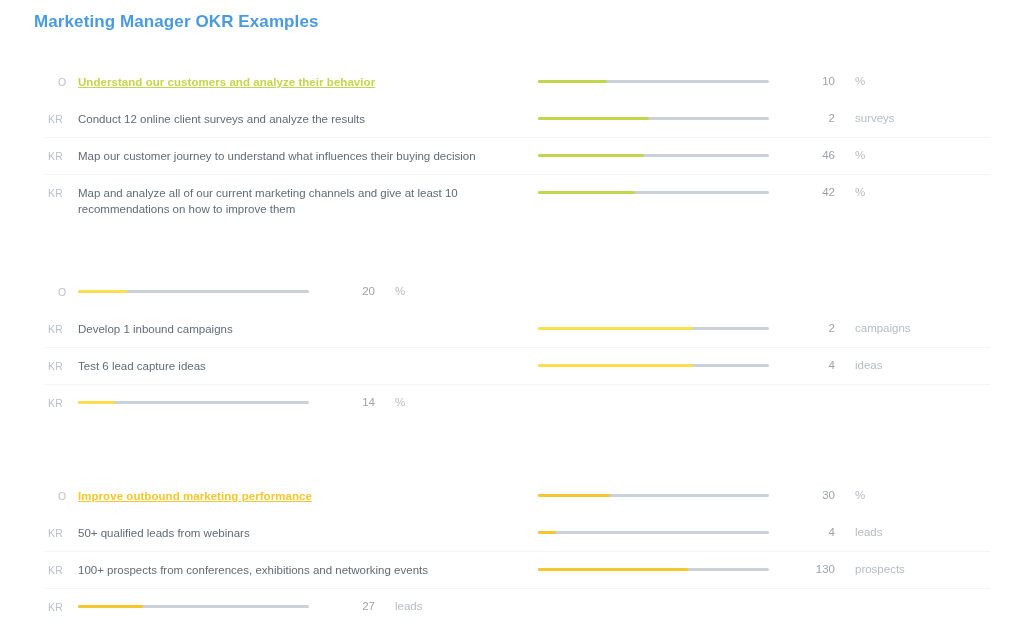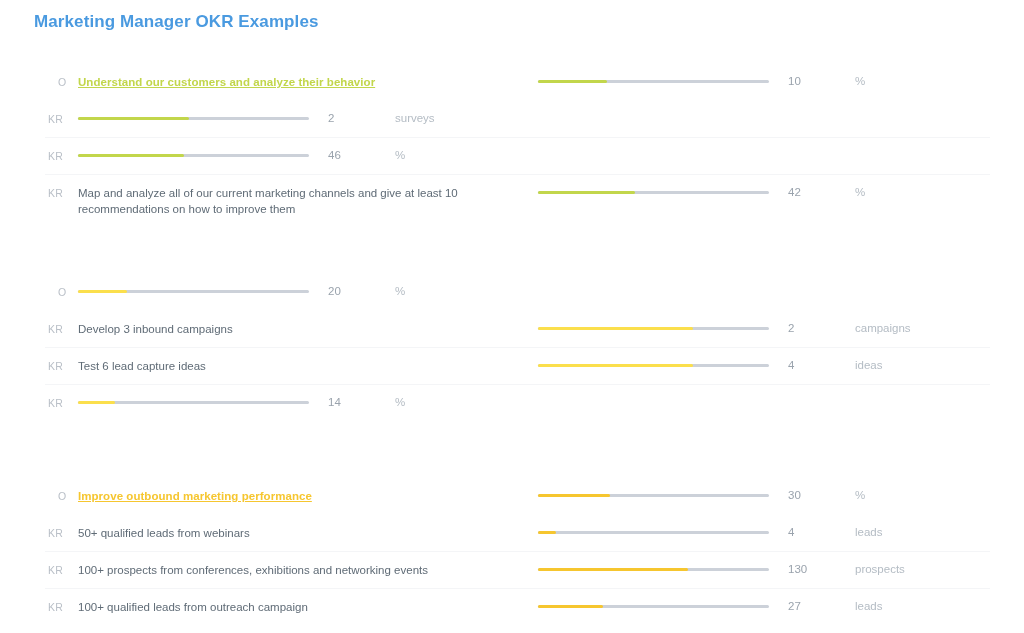--- a/index.html
+++ b/index.html
@@ -118,20 +118,21 @@
     position: absolute;
     left: 0;
     top: 0;
     height: 3px;
     border-radius: 2px;
   }
 
   .cell-value {
     flex: 0 0 47px;
     width: 47px;
+    text-align: right;
     font-size: 11.5px;
     color: #9aa3ad;
     padding-top: 12px;
     box-sizing: border-box;
   }
 
   .cell-unit {
     flex: 0 0 auto;
     padding-left: 20px;
     font-size: 11.5px;
@@ -155,30 +156,32 @@
           <div class="cell-bar">
             <div class="bar-track">
               <div class="bar-fill" style="width: 30%; background: rgb(194, 214, 75);"></div>
             </div>
           </div>
           <div class="cell-value">10</div>
           <div class="cell-unit">%</div>
         </div>
         <div class="okr-row key-result">
           <div class="cell-type">KR</div>
+          <div class="cell-title">Conduct 12 online client surveys and analyze the results</div>
           <div class="cell-bar">
             <div class="bar-track">
               <div class="bar-fill" style="width: 48%; background: rgb(194, 214, 75);"></div>
             </div>
           </div>
           <div class="cell-value">2</div>
           <div class="cell-unit">surveys</div>
         </div>
         <div class="okr-row key-result with-rule">
           <div class="cell-type">KR</div>
+          <div class="cell-title">Map our customer journey to understand what influences their buying decision</div>
           <div class="cell-bar">
             <div class="bar-track">
               <div class="bar-fill" style="width: 46%; background: rgb(194, 214, 75);"></div>
             </div>
           </div>
           <div class="cell-value">46</div>
           <div class="cell-unit">%</div>
         </div>
         <div class="okr-row key-result with-rule">
           <div class="cell-type">KR</div>
@@ -199,21 +202,21 @@
           <div class="cell-bar">
             <div class="bar-track">
               <div class="bar-fill" style="width: 21%; background: rgb(251, 223, 76);"></div>
             </div>
           </div>
           <div class="cell-value">20</div>
           <div class="cell-unit">%</div>
         </div>
         <div class="okr-row key-result">
           <div class="cell-type">KR</div>
-          <div class="cell-title">Develop 3 inbound campaigns</div>
+          <div class="cell-title">Develop 1 inbound campaigns</div>
           <div class="cell-bar">
             <div class="bar-track">
               <div class="bar-fill" style="width: 67%; background: rgb(251, 223, 76);"></div>
             </div>
           </div>
           <div class="cell-value">2</div>
           <div class="cell-unit">campaigns</div>
         </div>
         <div class="okr-row key-result with-rule">
           <div class="cell-type">KR</div>
@@ -267,21 +270,20 @@
           <div class="cell-bar">
             <div class="bar-track">
               <div class="bar-fill" style="width: 65%; background: rgb(246, 198, 47);"></div>
             </div>
           </div>
           <div class="cell-value">130</div>
           <div class="cell-unit">prospects</div>
         </div>
         <div class="okr-row key-result with-rule">
           <div class="cell-type">KR</div>
-          <div class="cell-title">100+ qualified leads from outreach campaign</div>
           <div class="cell-bar">
             <div class="bar-track">
               <div class="bar-fill" style="width: 28%; background: rgb(246, 198, 47);"></div>
             </div>
           </div>
           <div class="cell-value">27</div>
           <div class="cell-unit">leads</div>
         </div>
       </div>
     </div>

